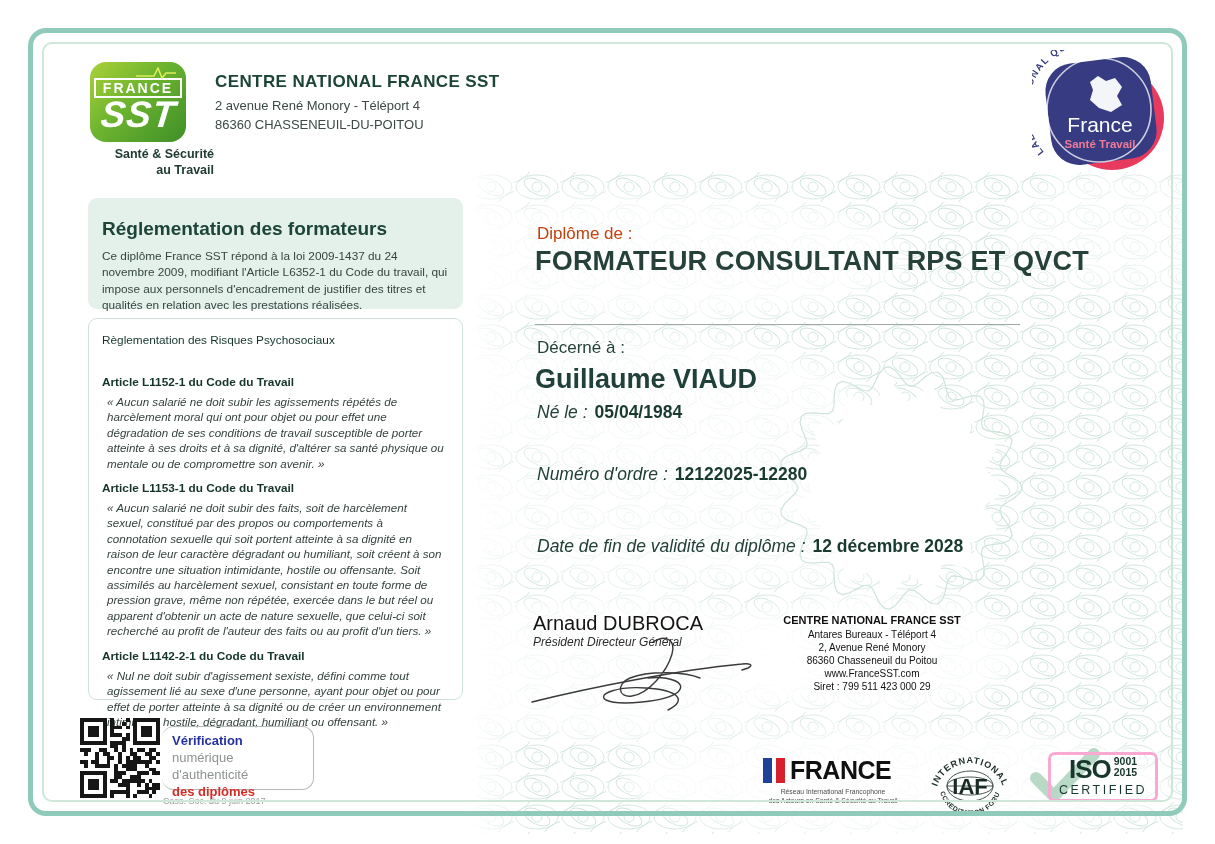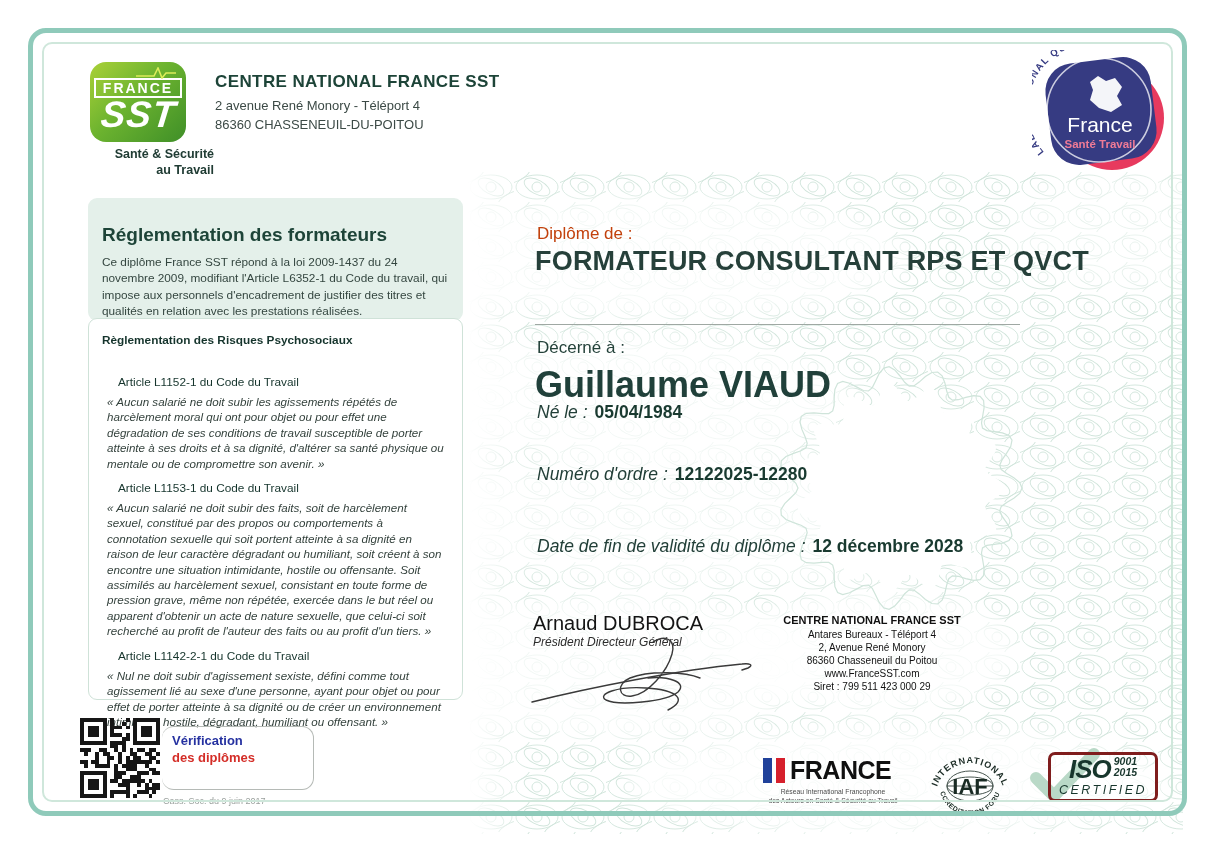--- a/index.html
+++ b/index.html
@@ -22,27 +22,27 @@
   .logo-tag{position:absolute;left:64px;top:147px;width:150px;text-align:right;
         font-size:12.5px;font-weight:bold;color:#203c34;line-height:1.25;}
   .org-title{position:absolute;left:215px;top:72px;font-size:17px;font-weight:bold;
         color:#1d4438;letter-spacing:.4px;}
   .org-addr{position:absolute;left:215px;top:97px;font-size:13px;color:#3c4a46;line-height:1.45;}
 
   .badge{position:absolute;left:1032px;top:50px;width:142px;height:128px;z-index:2;}
 
   
   .greenbox{position:absolute;left:88px;top:198px;width:347px;height:71px;background:#e4f0ea;
-        border-radius:9px;padding:26px 14px;z-index:2;}
+        border-radius:9px;padding:20px 14px;z-index:2;}
   .greenbox h2{margin:0 0 8px 0;font-size:19px;font-weight:bold;color:#1d4438;}
   .greenbox p{margin:0;font-size:11.8px;color:#33453f;line-height:1.38;}
   .articles{position:absolute;left:88px;top:318px;width:347px;height:352px;background:#fff;
         border:1.5px solid #cfe2d8;border-radius:9px;padding:14px 13px;z-index:2;}
-  .articles .hd{font-size:11.8px;font-weight:bold;color:#15342c;margin:0 0 28px 0;}
-  .articles .at{font-size:11.8px;font-weight:normal;color:#15342c;margin:10px 0 1px 16px;}
+  .articles .hd{font-size:11.8px;font-weight:normal;color:#15342c;margin:0 0 28px 0;}
+  .articles .at{font-size:11.8px;font-weight:bold;color:#15342c;margin:10px 0 1px 0;}
   .articles .ax{font-size:11.6px;font-style:italic;color:#33413c;line-height:1.33;margin:5px;}
 
   
   .qr{position:absolute;left:80px;top:717px;width:80px;height:82px;z-index:2;}
   .verifbox{position:absolute;left:162px;top:726px;width:152px;height:64px;
         border:1.5px solid #b5bab6;border-left:none;border-radius:12px;z-index:2;
         padding:6px 0 0 10px;box-sizing:border-box;}
   .verif1{font-size:13px;font-weight:bold;color:#2531a0;line-height:1.3;}
   .verif2{font-size:13px;color:#8c9290;line-height:1.3;}
   .verif3{font-size:13px;font-weight:bold;color:#d42d27;line-height:1.3;}
@@ -51,21 +51,21 @@
   
   .guilloche{position:absolute;left:468px;top:172px;z-index:0;}
 
   
   .rc{position:absolute;z-index:2;}
   .dip-label{left:537px;top:224px;font-size:17px;font-weight:normal;color:#c2410c;}
   .dip-title{left:535px;top:246px;font-size:27px;font-weight:bold;color:#26403a;letter-spacing:.2px;}
   .divider{position:absolute;left:535px;top:324px;width:485px;height:0;
         border-top:1px solid #9fa8a3;z-index:2;}
   .awarded{left:537px;top:338px;font-size:17px;color:#24423a;}
-  .name{left:535px;top:364px;font-size:36px;font-weight:bold;color:#20403a;}
+  .name{left:535px;top:364px;font-size:27px;font-weight:bold;color:#20403a;}
   .birth{left:537px;top:402px;font-size:17.5px;color:#20403a;}
   .fline{position:absolute;font-size:17.5px;color:#223f38;z-index:2;}
   .lbl{font-style:italic;}
   .val{font-weight:bold;margin-left:7px;color:#193a30;}
   .order{left:537px;top:464px;}
   .issued{left:537px;top:500px;}
   .valid{left:537px;top:536px;}
 
   
   .sig-name{left:533px;top:612px;font-size:20px;color:#141414;font-weight:normal;}
@@ -83,23 +83,23 @@
   .rif-flag{display:flex;margin-right:5px;}
   .rif-flag i{display:block;width:9px;height:25px;}
   .rif-flag i:nth-child(1){background:#20419a;}
   .rif-flag i:nth-child(2){background:#fff;width:4px;}
   .rif-flag i:nth-child(3){background:#d6202c;}
   .rif-name{font-size:25px;font-weight:bold;color:#101010;letter-spacing:-.5px;}
   .rif-sub{font-size:6.8px;color:#4c4c4c;text-align:center;margin-top:2px;line-height:1.35;}
   .iaf{position:absolute;left:928px;top:742px;z-index:2;}
   .iso-wrap{position:absolute;left:1030px;top:740px;width:130px;height:70px;z-index:2;}
   .iso-check{position:absolute;left:0;top:8px;}
-  .iso-box{position:absolute;left:18px;top:12px;width:104px;height:44px;border:3px solid #7f1d1d;
+  .iso-box{position:absolute;left:18px;top:12px;width:104px;height:44px;border:3px solid #f9a8d4;
         border-radius:7px;display:flex;flex-wrap:wrap;align-items:flex-start;
-        justify-content:center;background:transparent;font-style:italic;}
+        justify-content:center;background:transparent;}
   .iso-top{display:flex;align-items:flex-start;margin-top:1px;}
   .iso-name{font-size:26px;font-weight:bold;color:#17362c;line-height:1;letter-spacing:-1px;}
   .iso-codes{font-size:10.5px;font-weight:bold;color:#17362c;line-height:1.05;margin-left:3px;}
   .iso-cert{font-size:12.5px;color:#17362c;letter-spacing:2.5px;line-height:1;margin-top:0px;}
 </style>
 </head>
 <body>
 
 <div class="page">
   <div class="frame-outer"></div>
@@ -323,20 +323,21 @@
         <rect x="14" y="0" width="7" height="7"></rect>
         <rect x="15" y="1" width="5" height="5" fill="#fff"></rect>
         <rect x="16" y="2" width="3" height="3"></rect>
         <rect x="0" y="14" width="7" height="7"></rect>
         <rect x="1" y="15" width="5" height="5" fill="#fff"></rect>
         <rect x="2" y="16" width="3" height="3"></rect>
       </svg>
   </div>
   <div class="verifbox">
     <div class="verif1">Vérification</div>
+    <div class="verif2">numérique d'authenticité</div>
     <div class="verif3">des diplômes</div>
   </div>
   <div class="cass">Cass. Soc. du 9 juin 2017</div>
 
   <div class="rc dip-label" style="position:absolute;">Diplôme de :</div>
   <div class="rc dip-title" style="position:absolute;">FORMATEUR CONSULTANT RPS ET QVCT</div>
   <div class="divider"></div>
   <div class="rc awarded" style="position:absolute;text-align:right;">Décerné à :</div>
   <div class="rc name" style="position:absolute;">Guillaume VIAUD</div>
   <div class="fline birth">

